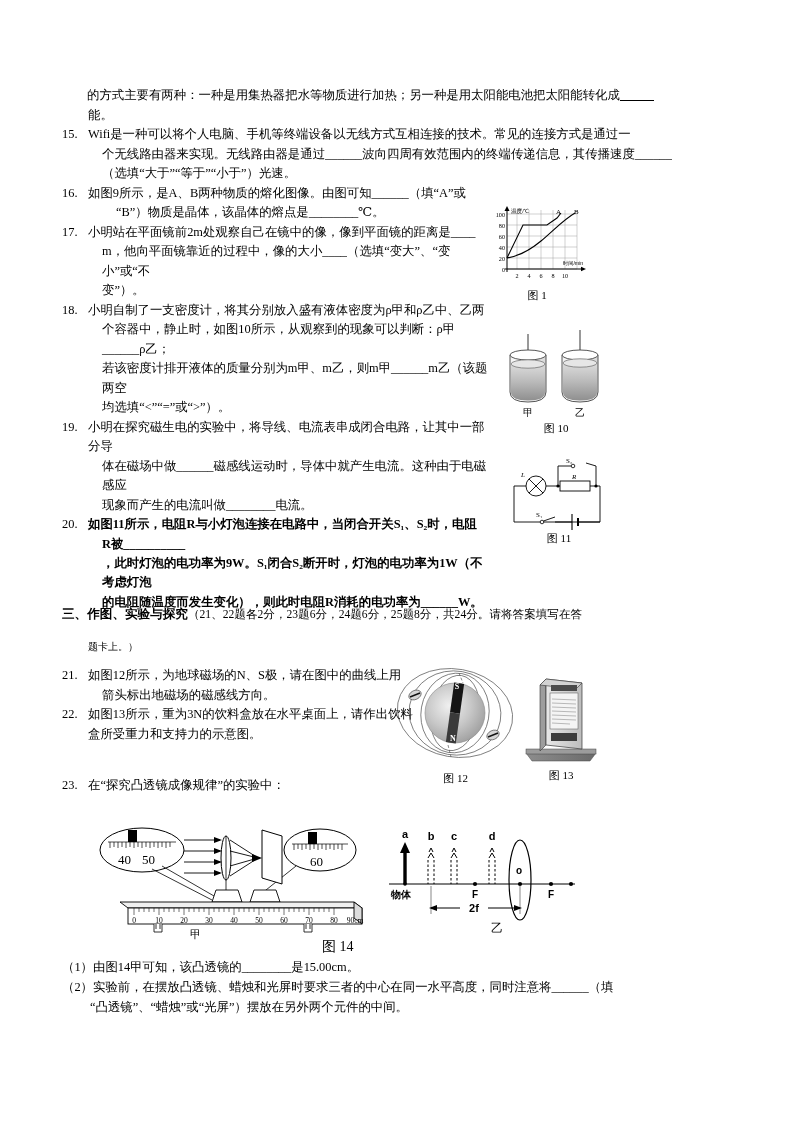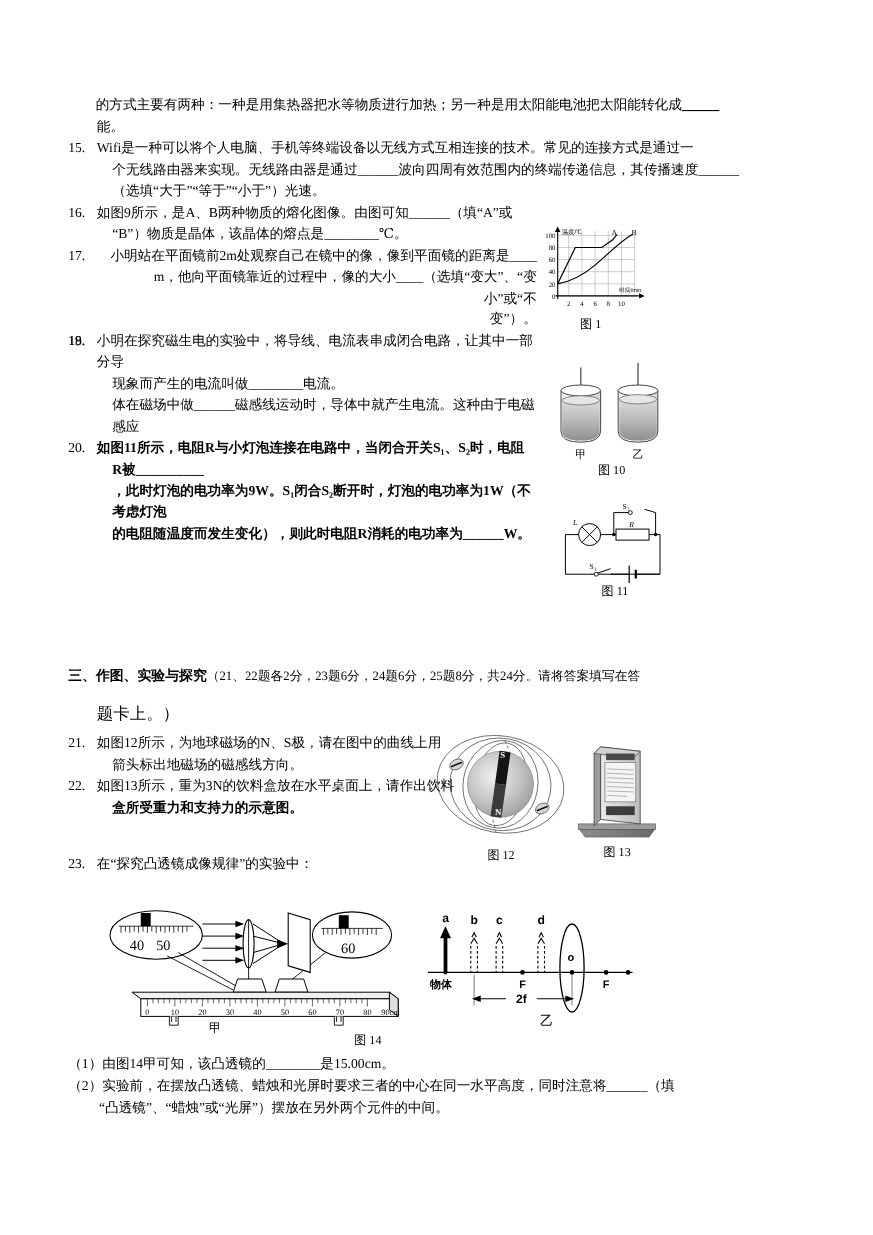--- a/index.html
+++ b/index.html
@@ -525,21 +525,21 @@
         <line x1="46" y1="86" x2="135" y2="86" stroke="#000" stroke-width="1"></line>
         <polygon points="44,86 52,83 52,89" fill="#000"></polygon>
         <polygon points="137,86 129,83 129,89" fill="#000"></polygon>
         <rect x="75" y="79" width="28" height="14" fill="#fff"></rect>
         <text x="89" y="90" font-size="11" font-weight="bold" font-family="Liberation Sans, sans-serif" fill="#000" text-anchor="middle">2f</text>
 
         <text x="112" y="110" font-size="12" font-family="Liberation Sans, sans-serif" fill="#000" text-anchor="middle">乙</text>
       </svg>
     </div>
   </div>
-  <div style="position:absolute; left:322px; top:938px; font-size:11px;">图 14</div>
+  <div style="position:absolute; left:322px; top:938px; font-size:14px;">图 14</div>
 
   <div class="content">
 
     <div class="q" style="margin-bottom:0;">
       <div class="qbody" style="margin-left:25px;">
         <span>的方式主要有两种：一种是用集热器把水等物质进行加热；另一种是用太阳能电池把太阳能转化成</span><span class="blank-s"></span>
       </div>
       <div class="qbody" style="margin-left:26px;">
         <span>能。</span>
       </div>
@@ -551,79 +551,85 @@
         <div>Wifi是一种可以将个人电脑、手机等终端设备以无线方式互相连接的技术。常见的连接方式是通过一</div>
         <div style="margin-left:14px;">个无线路由器来实现。无线路由器是通过______波向四周有效范围内的终端传递信息，其传播速度______</div>
         <div style="margin-left:14px;">（选填“大于”“等于”“小于”）光速。</div>
       </div>
     </div>
 
     <div class="q">
       <div class="qnum">16.</div>
       <div class="qbody" style="width:400px;">
         <div>如图9所示，是A、B两种物质的熔化图像。由图可知______（填“A”或</div>
-        <div style="margin-left:14px;">“B”）物质是晶体，该晶体的熔点是________℃。</div>
+        <div style="margin-left:28px;">“B”）物质是晶体，该晶体的熔点是________℃。</div>
       </div>
     </div>
 
     <div class="q">
       <div class="qnum">17.</div>
-      <div class="qbody" style="width:400px;text-align:right;">
+      <div class="qbody" style="width:400px;">
         <div>小明站在平面镜前2m处观察自己在镜中的像，像到平面镜的距离是____</div>
         <div style="margin-left:14px;">m，他向平面镜靠近的过程中，像的大小____（选填“变大”、“变小”或“不</div>
         <div style="margin-left:14px;">变”）。</div>
       </div>
     </div>
 
     <div class="q">
       <div class="qnum">18.</div>
+      <div class="qbody" style="width:400px;">
+        <div>小明自制了一支密度计，将其分别放入盛有液体密度为ρ甲和ρ乙中、乙两</div>
+        <div style="margin-left:14px;">个容器中，静止时，如图10所示，从观察到的现象可以判断：ρ甲______ρ乙；</div>
+        <div style="margin-left:14px;">若该密度计排开液体的质量分别为m甲、m乙，则m甲______m乙（该题两空</div>
+        <div style="margin-left:14px;">均选填“&lt;”“=”或“&gt;”）。</div>
+      </div>
     </div>
 
     <div class="q">
       <div class="qnum">19.</div>
       <div class="qbody" style="width:400px;">
         <div>小明在探究磁生电的实验中，将导线、电流表串成闭合电路，让其中一部分导</div>
+        <div style="margin-left:14px;">体在磁场中做______磁感线运动时，导体中就产生电流。这种由于电磁感应</div>
         <div style="margin-left:14px;">现象而产生的电流叫做________电流。</div>
-        <div style="margin-left:14px;">体在磁场中做______磁感线运动时，导体中就产生电流。这种由于电磁感应</div>
       </div>
     </div>
 
     <div class="q">
       <div class="qnum">20.</div>
       <div class="qbody" style="width:400px;font-weight:bold;">
         <div>如图11所示，电阻R与小灯泡连接在电路中，当闭合开关S₁、S₂时，电阻</div>
         <div style="margin-left:14px; height:19px;">R被__________</div>
         <div style="margin-left:14px;">，此时灯泡的电功率为9W。S₁闭合S₂断开时，灯泡的电功率为1W（不考虑灯泡</div>
         <div style="margin-left:14px;">的电阻随温度而发生变化），则此时电阻R消耗的电功率为______W。</div>
       </div>
     </div>
 
   </div>
 
   <div style="position:absolute; left:62px; top:604px; width:672px;" class="section-head">
     <span style="font-weight:bold;">三、</span><span style="font-weight:bold;">作图、实验与探究</span><span style="font-size:11.6px;">（21、22题各2分，23题6分，24题6分，25题8分，共24分。请将答案填写在答</span>
   </div>
-  <div style="position:absolute; left:88px; top:640px; font-size:15px;">题卡上。）</div>
+  <div style="position:absolute; left:88px; top:640px; font-size:10px;">题卡上。）</div>
 
   <div style="position:absolute; left:62px; top:666px; width:672px;">
     <div class="q">
       <div class="qnum">21.</div>
       <div class="qbody" style="width:330px;">
         <div>如图12所示，为地球磁场的N、S极，请在图中的曲线上用</div>
         <div style="margin-left:14px;">箭头标出地磁场的磁感线方向。</div>
       </div>
     </div>
   </div>
 
   <div style="position:absolute; left:62px; top:705px; width:672px;">
     <div class="q">
       <div class="qnum">22.</div>
       <div class="qbody" style="width:330px;">
         <div>如图13所示，重为3N的饮料盒放在水平桌面上，请作出饮料</div>
-        <div style="margin-left:14px;font-weight:bold;">盒所受重力和支持力的示意图。</div>
+        <div style="margin-left:0;">盒所受重力和支持力的示意图。</div>
       </div>
     </div>
   </div>
 
   <div style="position:absolute; left:62px; top:776px; width:672px;">
     <div class="q">
       <div class="qnum">23.</div>
       <div class="qbody">
         <div>在“探究凸透镜成像规律”的实验中：</div>
       </div>

